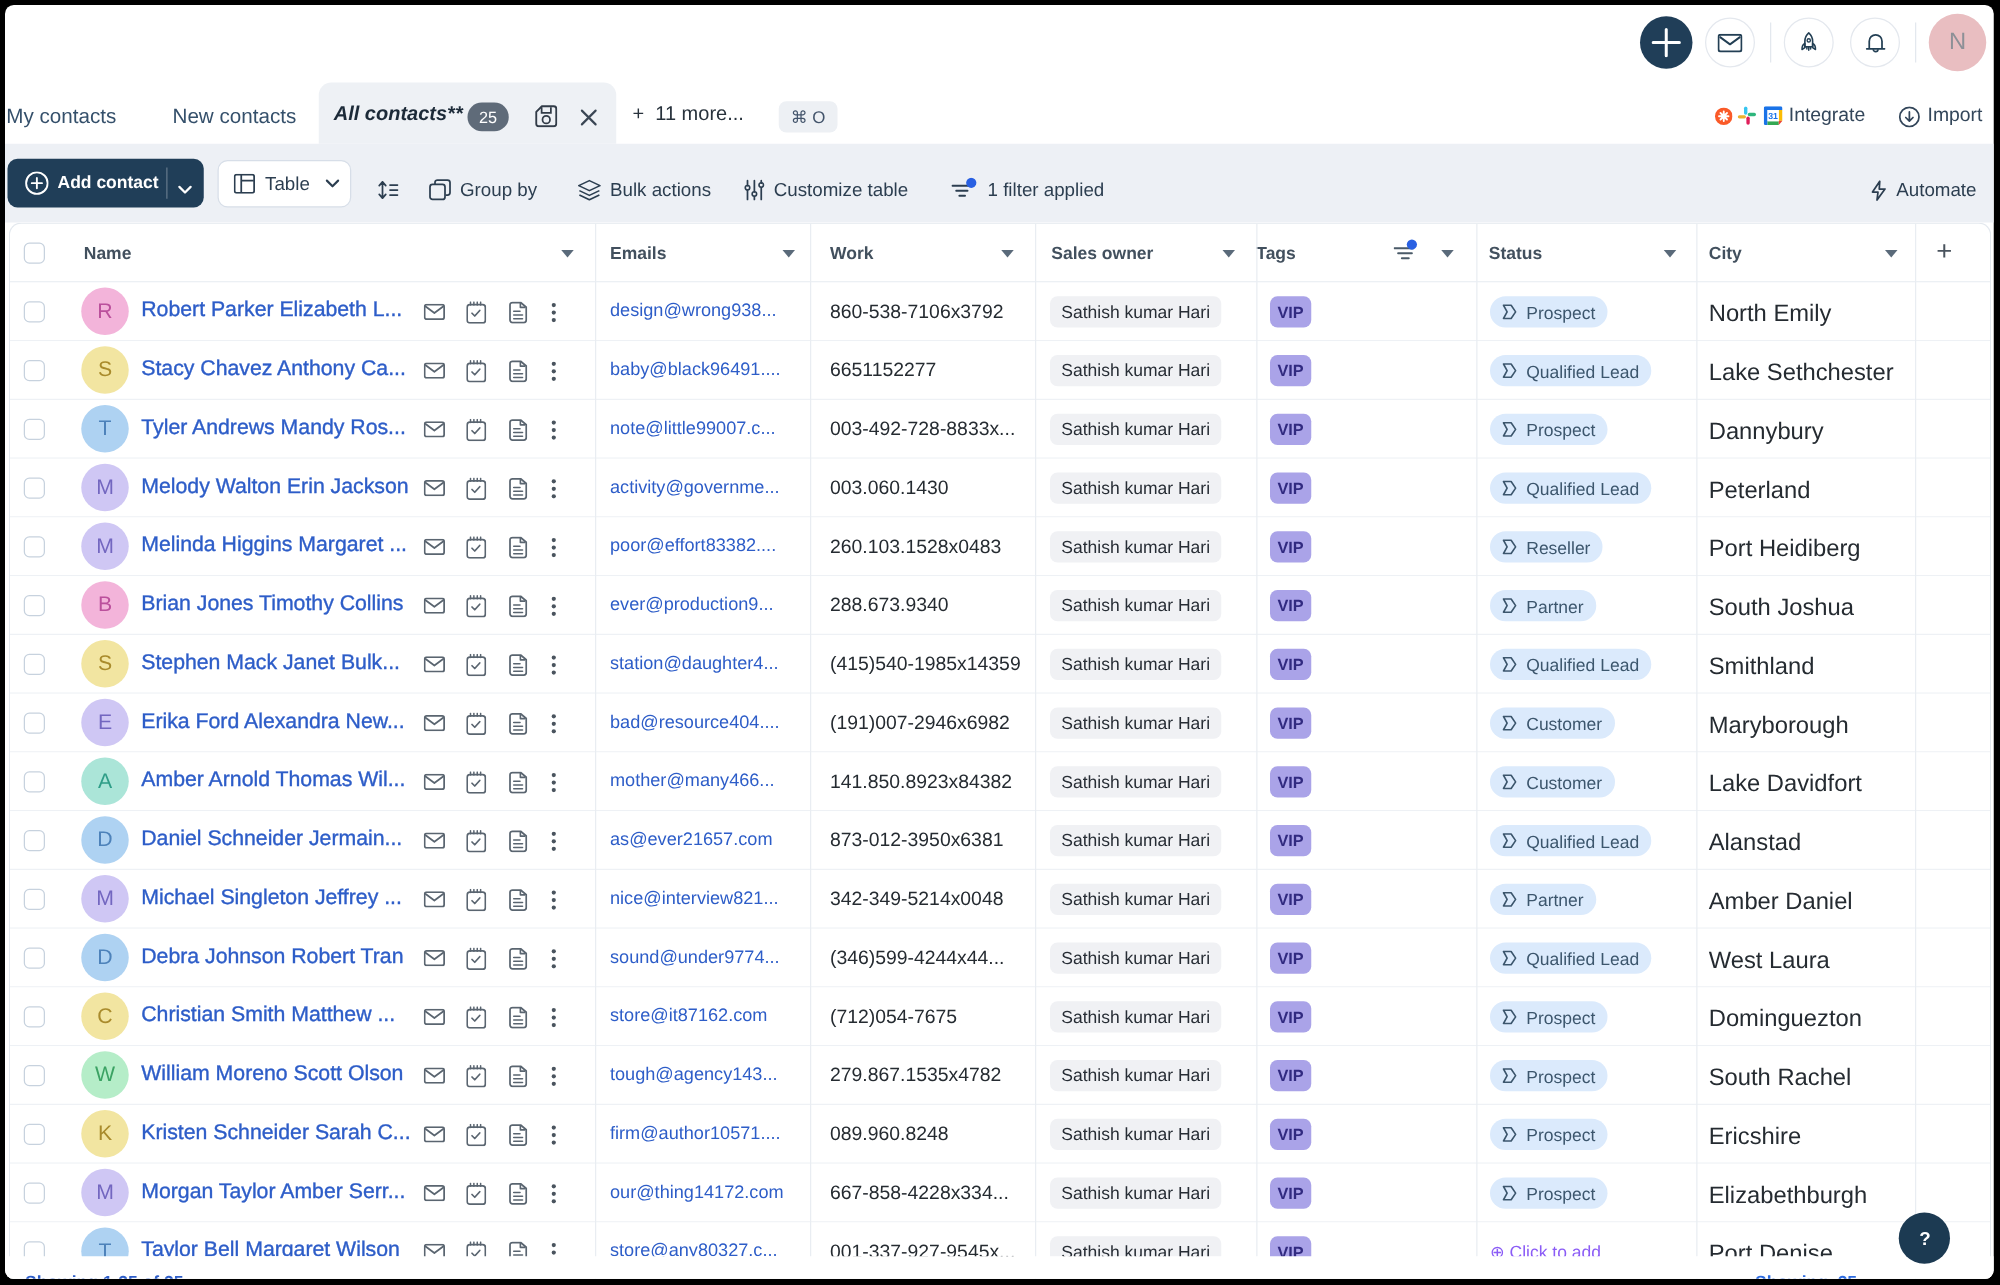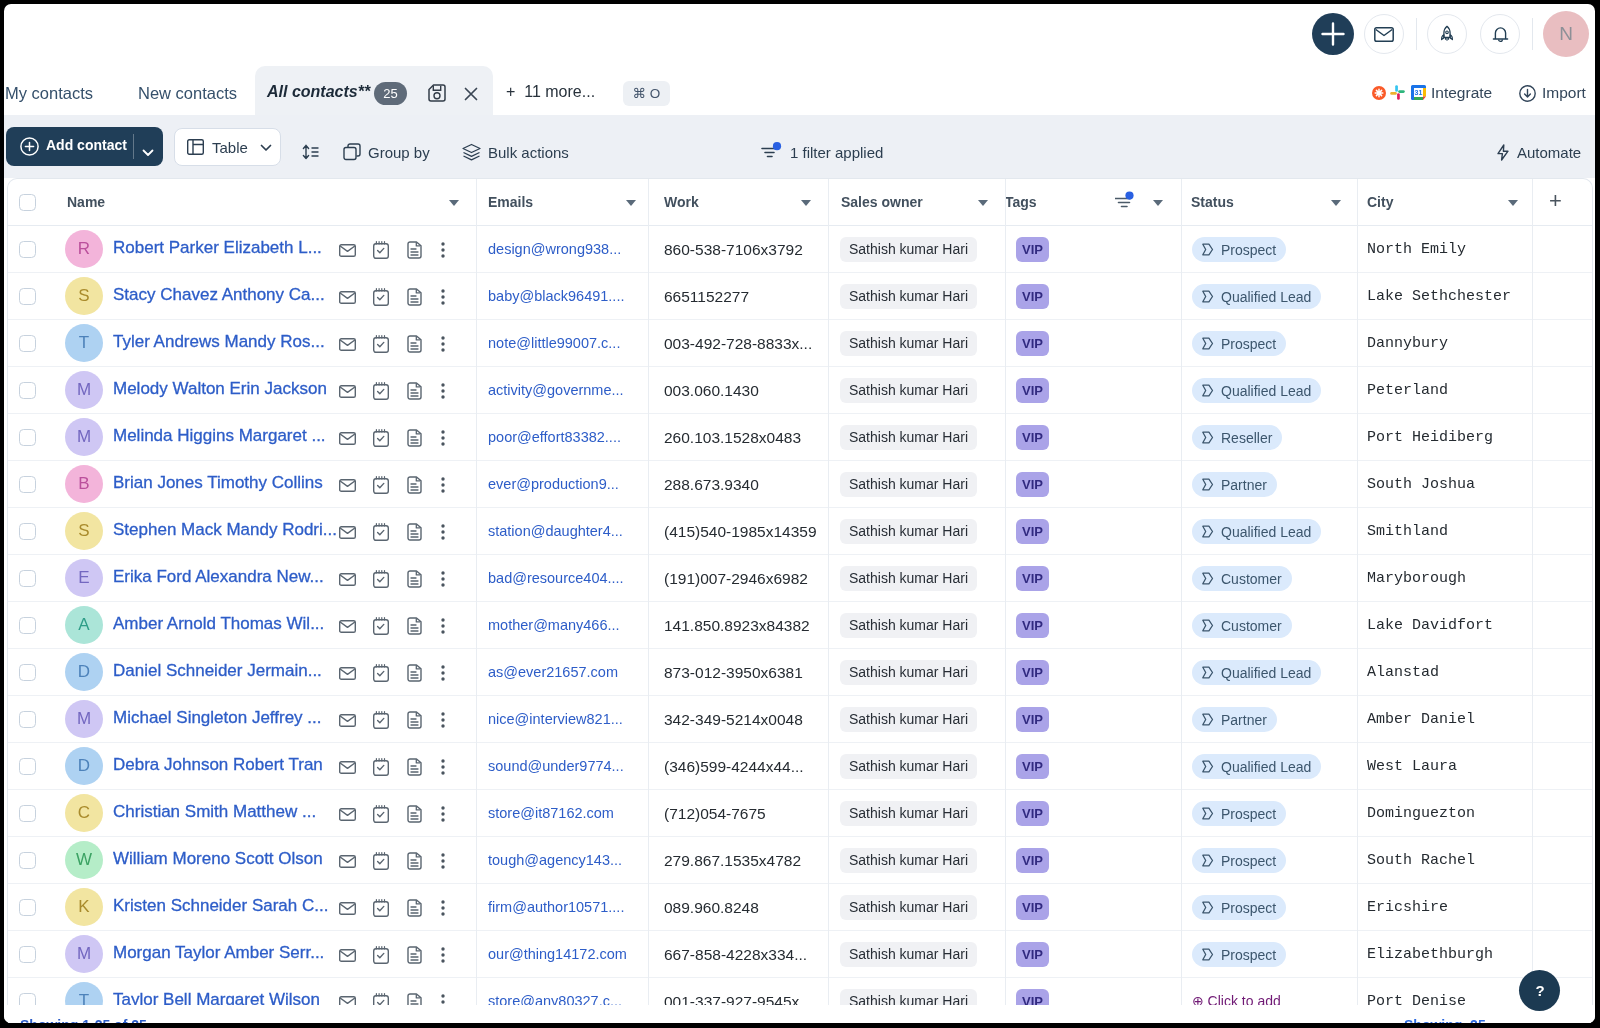--- a/index.html
+++ b/index.html
@@ -37,22 +37,22 @@
 .av.teal { background:#abe5d8; color:#2f9e88; }
 .av.green { background:#b5edc8; color:#3ba263; }
 .nm { position:absolute; left:105px; top:12px; font-size:17px; font-weight:500; color:#2d5dc8; white-space:nowrap; -webkit-text-stroke:0.3px #2d5dc8; }
 .ri { position:absolute; }
 .em { position:absolute; left:480px; top:15px; font-size:14.5px; color:#2d5dc8; }
 .wk { position:absolute; left:656px; top:15px; font-size:15.5px; color:#252b31; }
 .ow { position:absolute; left:832px; top:11px; height:25px; background:#f0f1f4; border-radius:6px; font-size:14px; color:#272d35; line-height:25px; padding:0 9px; }
 .vip { position:absolute; left:1008px; top:11px; width:33px; height:25px; background:#aaa3e8; border-radius:6px; font-size:13px; font-weight:bold; color:#312a80; text-align:center; line-height:25px; }
 .stc { position:absolute; left:1184px; top:11px; }
 .spill { display:inline-flex; align-items:center; gap:6px; height:25px; background:#dbeafc; border-radius:13px; padding:0 10px 0 8px; font-size:14px; color:#3c566d; }
-.clickadd { color:#701a75; font-size:14px; line-height:25px; }
-.ct { position:absolute; left:1359px; top:15px; font-size:15px; color:#252b31;font-family:Liberation Mono, monospace; }
+.clickadd { color:#8b5cf6; font-size:14px; line-height:25px; }
+.ct { position:absolute; left:1359px; top:15px; font-size:19px; color:#252b31; }
 .ftr { position:absolute; left:0; top:1001px; width:1591px; height:18px; background:#fff; z-index:5; }
 </style></head>
 <body>
 <div class="frame">
 
   <div class="circ" style="left:1308px;top:9px;width:42px;height:42px;background:#203e58;">
       <svg width="24" height="24" viewBox="0 0 24 24" style="">
         <path d="M12 1.5 v21 M1.5 12 h21" stroke="#fff" stroke-width="2.4" stroke-linecap="round"></path>
       </svg>
     </div>
@@ -162,20 +162,29 @@
       <span>Group by</span>
     </div>
   <div class="tbi" style="left:458px">
       <svg width="19" height="18" viewBox="0 0 19 18" style="">
         <path d="M9.5 1.5 L18 5.5 9.5 9.5 1 5.5 Z" fill="none" stroke="#2c3e50" stroke-width="1.3" stroke-linejoin="round"></path>
         <path d="M1.5 9.5 L9.5 13.3 17.5 9.5" fill="none" stroke="#2c3e50" stroke-width="1.3" stroke-linejoin="round"></path>
         <path d="M1.5 13 L9.5 16.8 17.5 13" fill="none" stroke="#2c3e50" stroke-width="1.3" stroke-linejoin="round"></path>
       </svg>
       <span>Bulk actions</span>
     </div>
+  <div class="tbi" style="left:591px">
+      <svg width="17" height="18" viewBox="0 0 17 18" style="">
+        <path d="M3 1.5 v4 M3 9 v7.5 M8.5 1.5 v9 M8.5 14 v2.5 M14 1.5 v2 M14 7 v9.5" stroke="#2c3e50" stroke-width="1.4" stroke-linecap="round"></path>
+        <circle cx="3" cy="7.2" r="1.8" fill="none" stroke="#2c3e50" stroke-width="1.3"></circle>
+        <circle cx="8.5" cy="12.2" r="1.8" fill="none" stroke="#2c3e50" stroke-width="1.3"></circle>
+        <circle cx="14" cy="5" r="1.8" fill="none" stroke="#2c3e50" stroke-width="1.3"></circle>
+      </svg>
+      <span>Customize table</span>
+    </div>
   <div class="tbi" style="left:757px">
       <svg width="22" height="20" viewBox="0 0 22 20" style="">
         <path d="M1 6.5 h14 M4 10.5 h9 M6.5 14.5 h4.5" stroke="#2c3e50" stroke-width="1.6" stroke-linecap="round"></path>
         <circle cx="16" cy="4.2" r="4.1" fill="#2960e2"></circle>
       </svg>
       <span>1 filter applied</span>
     </div>
   <div class="tbi" style="left:1492px">
       <svg width="14" height="17" viewBox="0 0 14 17" style="">
         <path d="M7.8 1 L2 9.6 h4.4 L5.6 16 L12 7.2 H7.4 Z" fill="none" stroke="#2c3e50" stroke-width="1.4" stroke-linejoin="round"></path>
@@ -419,21 +428,21 @@
             <svg width="15" height="15" viewBox="0 0 15 15" style="">
               <path d="M2.8 2.2 h6.1 l3.6 5.3 -3.6 5.3 h-6.1 l2.9 -5.3 Z" fill="none" stroke="#3c566d" stroke-width="1.3" stroke-linejoin="round"></path>
             </svg>
             <span>Partner</span>
           </span></span>
 <span class="ct">South Joshua</span>
 </div>
 <div class="row" style="top:329px">
 <span class="cb" style="left:11px;top:15px"></span>
 <span class="av yellow" style="left:57px">S</span>
-<span class="nm">Stephen Mack Mandy Rodri...</span>
+<span class="nm">Stephen Mack Janet Bulk...</span>
 <span class="ri" style="left:331px;top:17px"><svg width="17" height="13" viewBox="0 0 17 13" style="">
             <rect x="0.7" y="0.7" width="15.6" height="11.6" rx="1.6" fill="none" stroke="#5a6570" stroke-width="1.4"></rect>
             <path d="M1.5 2.2 L8.5 7.4 L15.5 2.2" fill="none" stroke="#5a6570" stroke-width="1.4" stroke-linecap="round" stroke-linejoin="round"></path>
           </svg></span>
 <span class="ri" style="left:365px;top:15px"><svg width="16" height="18" viewBox="0 0 16 18" style="">
             <rect x="0.7" y="2.7" width="14.6" height="14.6" rx="2.2" fill="none" stroke="#5a6570" stroke-width="1.4"></rect>
             <path d="M3.4 0.6 v2.4 M6.1 0.6 v2.4 M8.8 0.6 v2.4 M11.5 0.6 v2.4" stroke="#5a6570" stroke-width="1.2" stroke-linecap="round"></path>
             <path d="M4.6 9.6 l2.2 2.2 4-4.4" fill="none" stroke="#5a6570" stroke-width="1.4" stroke-linecap="round" stroke-linejoin="round"></path>
           </svg></span>
 <span class="ri" style="left:399px;top:15px"><svg width="15" height="18" viewBox="0 0 15 18" style="">

